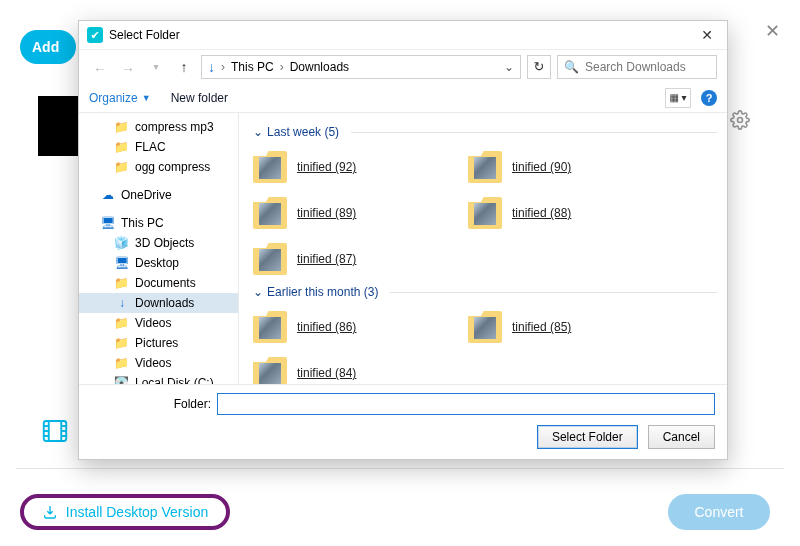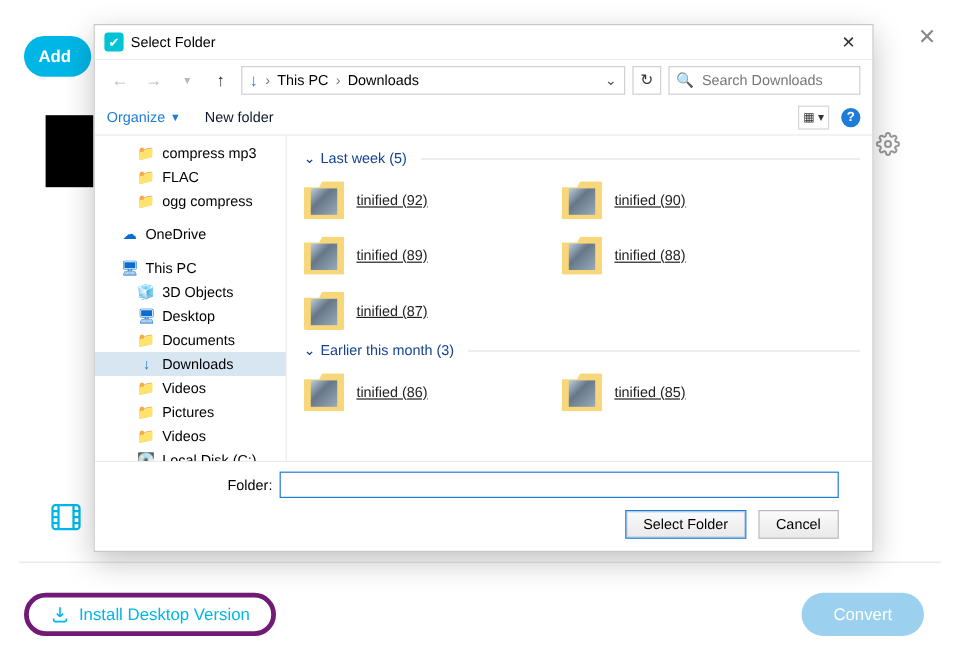--- a/index.html
+++ b/index.html
@@ -57,21 +57,21 @@
   .content { flex:1; overflow-y:auto; padding:6px 10px 6px 14px; font-size:12px; position:relative; }
   .group-head { color:#12418f; font-size:12px; margin:6px 0 8px; display:flex; align-items:center; gap:4px; }
   .group-head::after { content:""; flex:1; height:1px; background:#e2e2e2; margin-left:8px; }
   .grid { display:flex; flex-wrap:wrap; gap:6px 20px; }
   .item { width:195px; height:40px; display:flex; align-items:center; gap:10px; }
   .thumb { width:34px; height:32px; position:relative; }
   .thumb .back { position:absolute; inset:0; background:#f7d77a; clip-path:polygon(0 16%, 38% 16%, 46% 0, 100% 0, 100% 100%, 0 100%); border-radius:2px; }
   .thumb .prev { position:absolute; left:6px; top:6px; width:22px; height:22px; background:linear-gradient(135deg,#bcd 0%, #678 40%, #9ab 100%); }
   .item .name { font-size:12px; color:#222;text-decoration:underline; }
 
-  .footer { border-top:1px solid #eaeaea; padding:8px 28px 10px; }
+  .footer { border-top:1px solid #eaeaea; padding:8px 12px 10px; }
   .folder-row { display:flex; align-items:center; gap:6px; font-size:12px; margin-bottom:10px; }
   .folder-row label { width:120px; text-align:right; }
   .folder-row input { flex:1; height:22px; border:1px solid #1e7bd6; padding:0 4px; font-size:12px; }
   .btn-row { display:flex; justify-content:flex-end; gap:10px; }
   .btn { height:24px; padding:0 14px; border:1px solid #b6b6b6; background:linear-gradient(#fbfbfb,#e9e9e9); font-size:12px; display:flex; align-items:center; }
   .btn.primary { border:1px solid #1e7bd6; box-shadow:0 0 0 1px rgba(30,123,214,0.25) inset; }
 
   svg { display:block; }
 </style>
 </head>
@@ -263,20 +263,27 @@
             </div>
             <span class="name">tinified (86)</span>
           </div>
           <div class="item">
             <div class="thumb">
               <div class="back"></div>
               <div class="prev"></div>
             </div>
             <span class="name">tinified (85)</span>
           </div>
+          <div class="item">
+            <div class="thumb">
+              <div class="back"></div>
+              <div class="prev"></div>
+            </div>
+            <span class="name">tinified (84)</span>
+          </div>
         </div>
       </div>
   </div>
 
   <div class="footer">
     <div class="folder-row">
       <label>Folder:</label>
       <input type="text" value="" style="">
     </div>
     <div class="btn-row">

